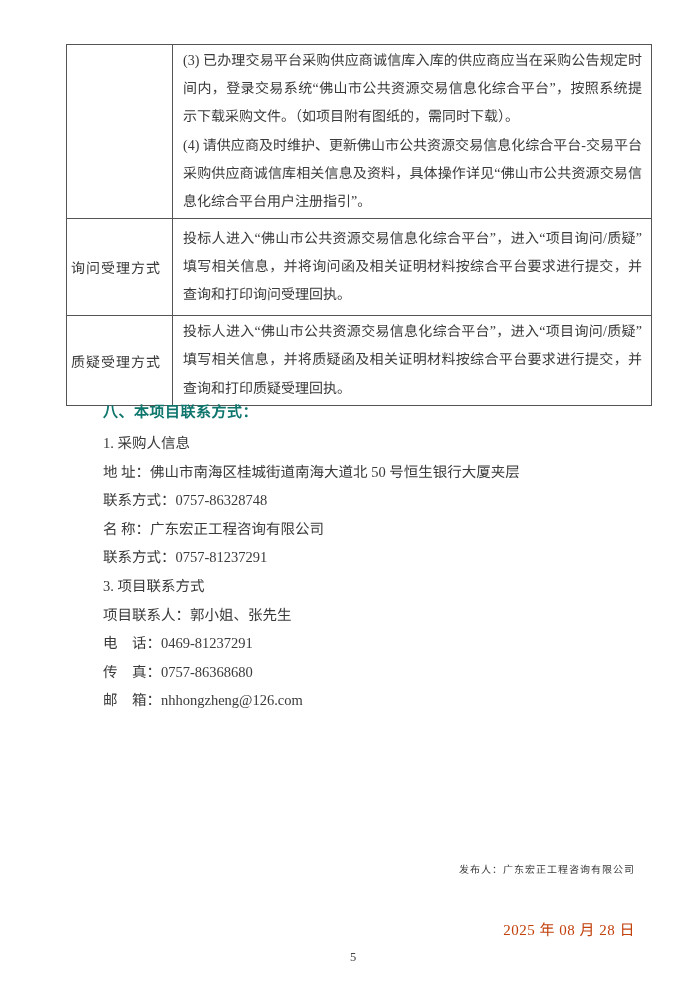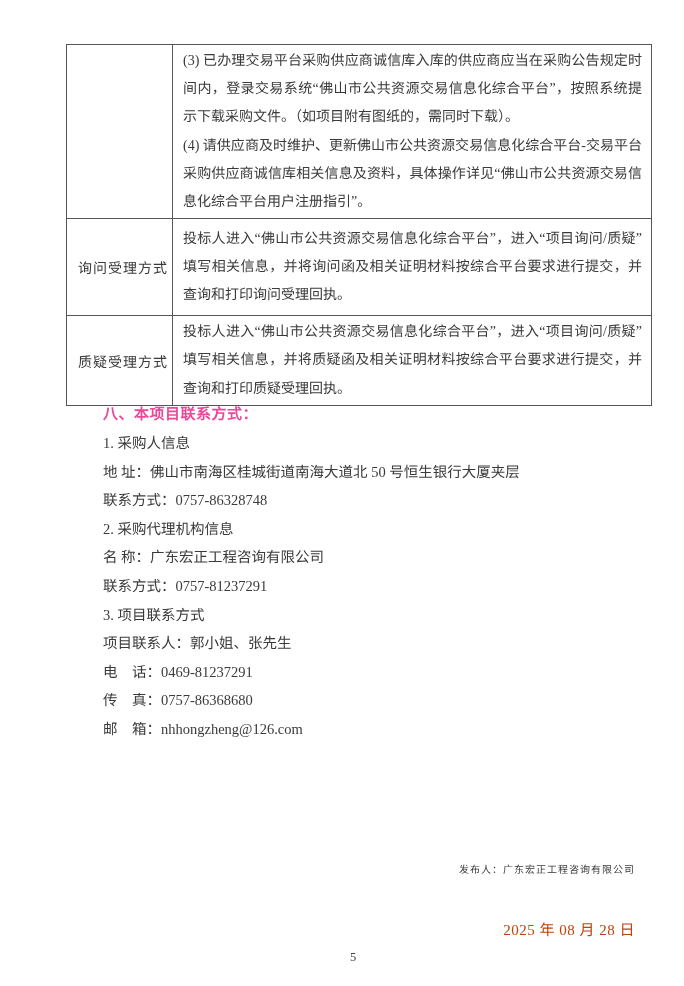--- a/index.html
+++ b/index.html
@@ -13,31 +13,32 @@
     position:absolute;left:66px;top:44px;width:586px;
     border-collapse:collapse;table-layout:fixed;
   }
   .doc-table td{
     border:1px solid #555555;font-size:14px;color:#3a3a3a;
     vertical-align:middle;overflow:hidden;
   }
   .row-1{height:171px;}
   .row-2{height:97px;}
   .row-3{height:88px;}
-  .label-cell{width:106px;text-align:right;padding:2px 4px;letter-spacing:1px;}
+  .label-cell{width:106px;text-align:left;padding:2px 4px;letter-spacing:1px;}
   .content-cell{padding:2px 9px 2px 10px;}
   .cell-par{
     margin:0;line-height:28.2px;text-align:justify;
     text-justify:inter-ideograph;white-space:pre-wrap;
   }
   
   .contact-block{position:absolute;left:103px;top:399px;width:545px;}
   .contact-heading{
-    font-size:15px;font-weight:700;line-height:30px;color:#ec4899;
+    font-size:15px;font-weight:700;line-height:30px;color:#0f766e;
     letter-spacing:0.5px;
+    font-family:Liberation Mono, monospace;
   }
   .contact-line{
     font-size:14.5px;line-height:28.6px;color:#3a3a3a;white-space:pre-wrap;
   }
   
   .publisher-line{
     position:absolute;top:860px;right:49px;font-size:10px;line-height:20px;
     color:#3a3a3a;letter-spacing:1px;
   }
   .date-line{
@@ -79,21 +80,20 @@
         </td>
       </tr>
     </tbody>
   </table>
 
   <div class="contact-block">
     <div class="contact-heading">八、本项目联系方式：</div>
     <div class="contact-line">1. 采购人信息</div>
     <div class="contact-line">地 址：佛山市南海区桂城街道南海大道北 50 号恒生银行大厦夹层</div>
     <div class="contact-line">联系方式：0757-86328748</div>
-    <div class="contact-line">2. 采购代理机构信息</div>
     <div class="contact-line">名 称：广东宏正工程咨询有限公司</div>
     <div class="contact-line">联系方式：0757-81237291</div>
     <div class="contact-line">3. 项目联系方式</div>
     <div class="contact-line">项目联系人：郭小姐、张先生</div>
     <div class="contact-line">电　话：0469-81237291</div>
     <div class="contact-line">传　真：0757-86368680</div>
     <div class="contact-line">邮　箱：nhhongzheng@126.com</div>
   </div>
 
   <div class="publisher-line">发布人：广东宏正工程咨询有限公司</div>

